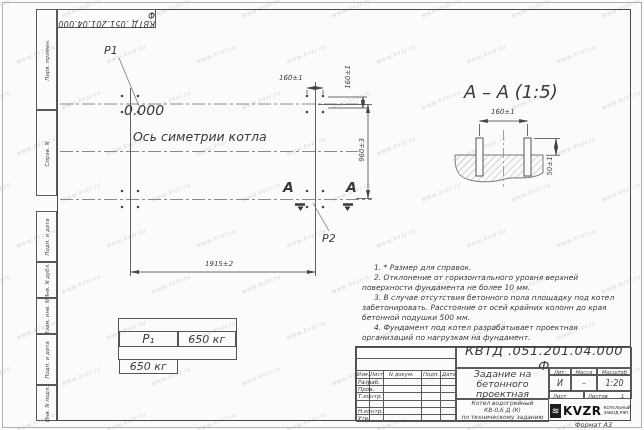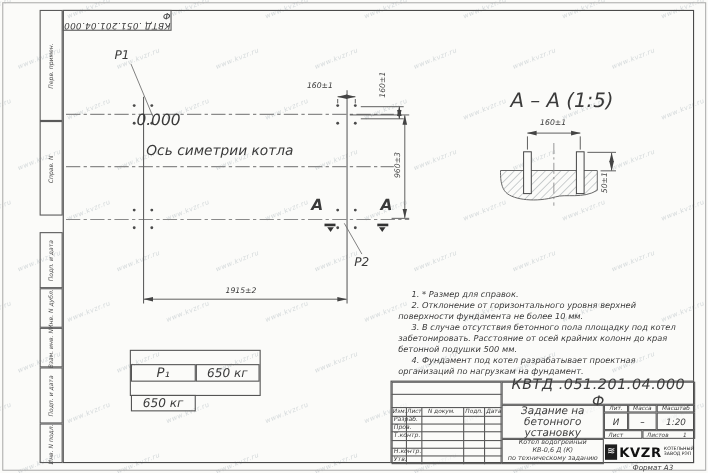--- a/index.html
+++ b/index.html
@@ -281,21 +281,21 @@
     <span class="txt" style="left:2px;top:32px;font-size:5.6px;">Разраб.</span>
     <span class="txt" style="left:2px;top:39px;font-size:5.6px;">Пров.</span>
     <span class="txt" style="left:2px;top:46px;font-size:5.6px;">Т.контр.</span>
     <span class="txt" style="left:2px;top:54px;font-size:5.6px;"></span>
     <span class="txt" style="left:2px;top:61px;font-size:5.6px;">Н.контр.</span>
     <span class="txt" style="left:2px;top:68px;font-size:5.6px;">Утв.</span>
 
     <div class="cell ctr" style="left:100px;top:21px;width:93px;height:31px;flex-direction:column;">
       <span style="font-size:9.5px;font-style:italic;line-height:10px;">Задание на</span>
       <span style="font-size:9.5px;font-style:italic;line-height:10px;">бетонного</span>
-      <span style="font-size:9.5px;font-style:italic;line-height:10px;">установку</span>
+      <span style="font-size:9.5px;font-style:italic;line-height:10px;">проектная</span>
     </div>
 
     <div class="cell ctr" style="left:100px;top:52px;width:93px;height:23px;flex-direction:column;">
       <span style="font-size:5.9px;font-style:italic;line-height:6.8px;">Котел водогрейный</span>
       <span style="font-size:5.9px;font-style:italic;line-height:6.8px;">КВ-0,6 Д (К)</span>
       <span style="font-size:5.9px;font-style:italic;line-height:6.8px;">по техническому заданию</span>
     </div>
 
     <div class="cell ctr" style="left:193px;top:21px;width:22px;height:7px;">
       <span style="font-size:5.3px;font-style:italic;">Лит.</span>

